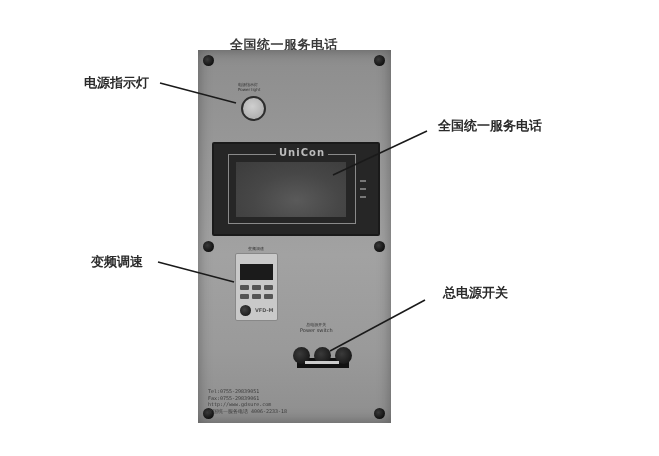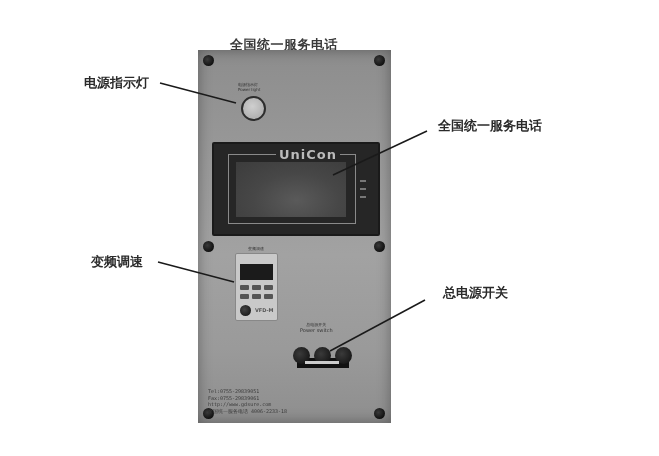--- a/index.html
+++ b/index.html
@@ -32,21 +32,21 @@
     }
     .hmi-frame {
       position: absolute; left: 14px; top: 10px; width: 126px; height: 68px;
       border: 1px solid #8a8a8a;
     }
     .hmi-screen {
       position: absolute; left: 22px; top: 18px; width: 110px; height: 55px;
       background: radial-gradient(ellipse at 55% 70%, #5a5a5a 0%, #474747 50%, #3c3c3c 100%);
     }
     .hmi-brand {
-      position: absolute; left: 62px; top: 3px; font-size: 13px; font-weight: bold;
+      position: absolute; left: 62px; top: 3px; font-size: 10px; font-weight: bold;
       color: #bbb; background: #262626; padding: 0 3px; letter-spacing: 1px;
     }
     .hmi-led { position: absolute; width: 6px; height: 2px; background: #777; }
     .vfd {
       left: 235px; top: 253px; width: 41px; height: 66px; background: #c9c9c9;
       border: 1px solid #888; border-radius: 2px;
     }
     .vfd-display { position: absolute; left: 4px; top: 10px; width: 33px; height: 16px; background: #1b1b1b; }
     .vfd-key { position: absolute; width: 9px; height: 5px; background: #555; border-radius: 1px; }
     .vfd-knob {

